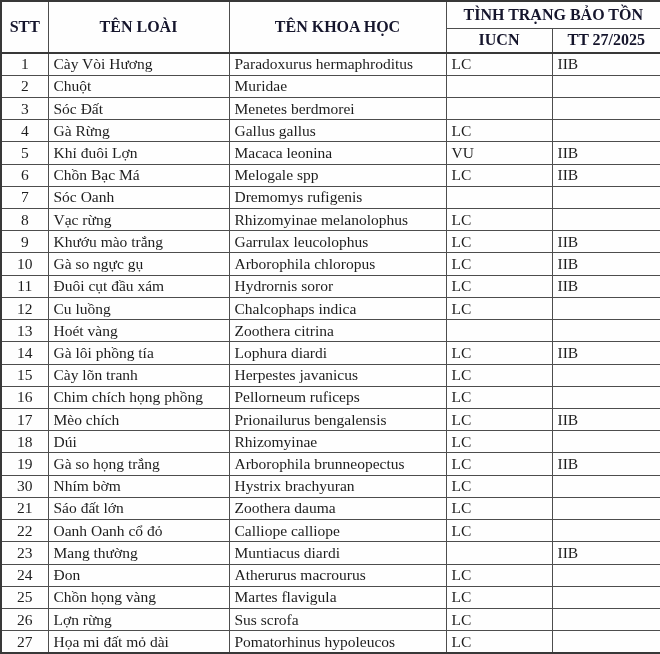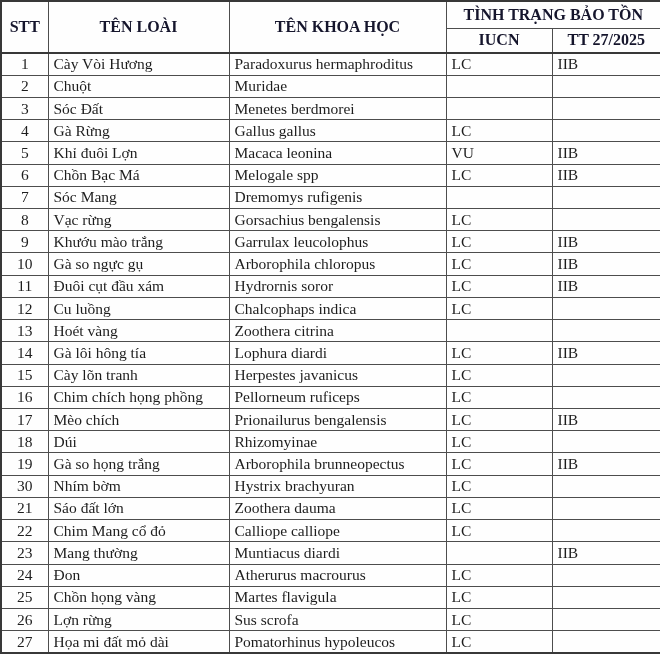--- a/index.html
+++ b/index.html
@@ -122,30 +122,30 @@
   <tr>
     <td class="c-stt">6</td>
     <td class="c-species">Chồn Bạc Má</td>
     <td class="c-sci">Melogale spp</td>
     <td class="c-iucn">LC</td>
     <td class="c-tt">IIB</td>
   </tr>
 
   <tr>
     <td class="c-stt">7</td>
-    <td class="c-species">Sóc Mang</td>
+    <td class="c-species">Sóc Oanh</td>
     <td class="c-sci">Dremomys rufigenis</td>
     <td class="c-iucn"></td>
     <td class="c-tt"></td>
   </tr>
 
   <tr>
     <td class="c-stt">8</td>
     <td class="c-species">Vạc rừng</td>
-    <td class="c-sci">Gorsachius bengalensis</td>
+    <td class="c-sci">Rhizomyinae melanolophus</td>
     <td class="c-iucn">LC</td>
     <td class="c-tt"></td>
   </tr>
 
   <tr>
     <td class="c-stt">9</td>
     <td class="c-species">Khướu mào trắng</td>
     <td class="c-sci">Garrulax leucolophus</td>
     <td class="c-iucn">LC</td>
     <td class="c-tt">IIB</td>
@@ -178,21 +178,21 @@
   <tr>
     <td class="c-stt">13</td>
     <td class="c-species">Hoét vàng</td>
     <td class="c-sci">Zoothera citrina</td>
     <td class="c-iucn"></td>
     <td class="c-tt"></td>
   </tr>
 
   <tr>
     <td class="c-stt">14</td>
-    <td class="c-species">Gà lôi hông tía</td>
+    <td class="c-species">Gà lôi phồng tía</td>
     <td class="c-sci">Lophura diardi</td>
     <td class="c-iucn">LC</td>
     <td class="c-tt">IIB</td>
   </tr>
 
   <tr>
     <td class="c-stt">15</td>
     <td class="c-species">Cày lõn tranh</td>
     <td class="c-sci">Herpestes javanicus</td>
     <td class="c-iucn">LC</td>
@@ -242,21 +242,21 @@
   <tr>
     <td class="c-stt">21</td>
     <td class="c-species">Sáo đất lớn</td>
     <td class="c-sci">Zoothera dauma</td>
     <td class="c-iucn">LC</td>
     <td class="c-tt"></td>
   </tr>
 
   <tr>
     <td class="c-stt">22</td>
-    <td class="c-species">Chim Mang cổ đỏ</td>
+    <td class="c-species">Oanh Oanh cổ đỏ</td>
     <td class="c-sci">Calliope calliope</td>
     <td class="c-iucn">LC</td>
     <td class="c-tt"></td>
   </tr>
 
   <tr>
     <td class="c-stt">23</td>
     <td class="c-species">Mang thường</td>
     <td class="c-sci">Muntiacus diardi</td>
     <td class="c-iucn"></td>

